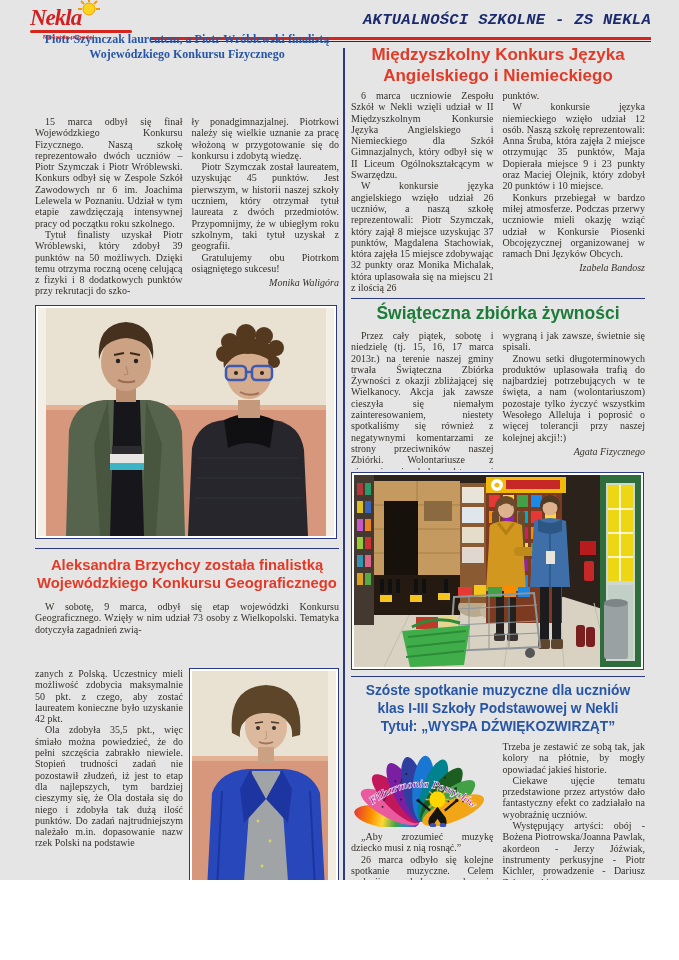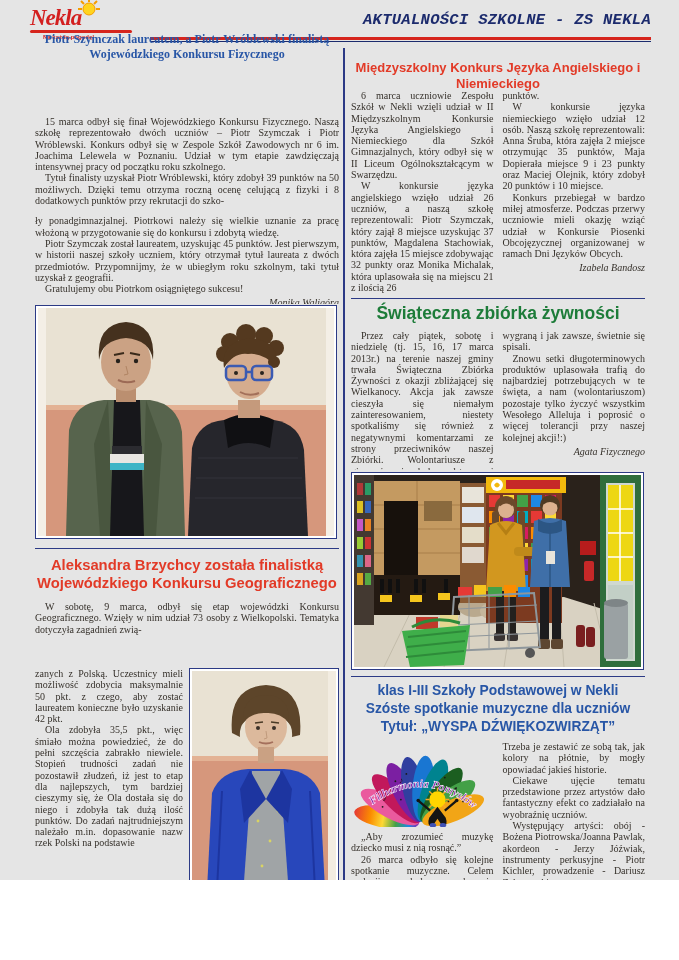--- a/index.html
+++ b/index.html
@@ -62,21 +62,21 @@
   </div>
 
   <div class="abs banner" style="right:28px;top:11px;left:200px;">AKTUALNOŚCI SZKOLNE - ZS NEKLA</div>
   <div class="abs rule-red" style="left:150px;right:28px;top:37px;"></div>
   <div class="abs rule-navy" style="left:150px;right:28px;top:41px;"></div>
 
   <div class="abs vrule" style="left:343px;top:48px;height:872px;"></div>
 
   <div class="abs ttl t-blue" style="left:35px;width:304px;top:32px;font-size:12px;line-height:1.28;font-family:Liberation Serif, serif;">Piotr Szymczak laureatem, a Piotr Wróblewski finalistą Wojewódzkiego Konkursu Fizycznego</div>
 
-  <div class="abs cols" style="left:35px;width:304px;top:116px;height:188px;overflow:hidden;flex-direction:column;">
+  <div class="abs cols" style="left:35px;width:304px;top:116px;height:188px;overflow:hidden;">
     <div class="txt"> 15 marca odbył się finał Wojewódzkiego Konkursu Fizycznego. Naszą szkołę reprezentowało dwóch uczniów – Piotr Szymczak i Piotr Wróblewski. Konkurs odbył się w Zespole Szkół Zawodowych nr 6 im. Joachima Lelewela w Poznaniu. Udział w tym etapie zawdzięczają intensywnej pracy od początku roku szkolnego.
  Tytuł finalisty uzyskał Piotr Wróblewski, który zdobył 39 punktów na 50 możliwych. Dzięki temu otrzyma roczną ocenę celującą z fizyki i 8 dodatkowych punktów przy rekrutacji do szko-</div>
     <div>
       <div class="txt">ły ponadgimnazjalnej. Piotrkowi należy się wielkie uznanie za pracę włożoną w przygotowanie się do konkursu i zdobytą wiedzę.
  Piotr Szymczak został laureatem, uzyskując 45 punktów. Jest pierwszym, w historii naszej szkoły uczniem, który otrzymał tytuł laureata z dwóch przedmiotów. Przypomnijmy, że w ubiegłym roku szkolnym, taki tytuł uzyskał z geografii.
  Gratulujemy obu Piotrkom osiągniętego sukcesu!</div>
       <div class="author">Monika Waligóra</div>
     </div>
   </div>
 
@@ -162,21 +162,21 @@
           <circle cx="84" cy="215" r="1.4" fill="#d9d463"></circle>
         <circle cx="62" cy="222" r="1.4" fill="#d9d463"></circle>
           <circle cx="86" cy="140" r="1.4" fill="#d9d463"></circle>
         <path d="M58 99 L74 128 L52 152 L48 118 Z" fill="#1d35a0"></path>
         <path d="M90 99 L74 128 L96 152 L100 118 Z" fill="#1d35a0"></path>
         <path d="M30 120 L24 238 M118 120 L124 238" stroke="#1d35a0" stroke-width="2" fill="none"></path>
       </svg>
     </div>
   </div>
 
-  <div class="abs ttl t-red" style="left:351px;width:294px;top:60px;font-size:13px;line-height:1.25;">Międzyszkolny Konkurs Języka Angielskiego i Niemieckiego</div>
+  <div class="abs ttl t-red" style="left:351px;width:294px;top:44px;font-size:17px;line-height:1.25;">Międzyszkolny Konkurs Języka Angielskiego i Niemieckiego</div>
 
   <div class="abs cols" style="left:351px;width:294px;top:90px;height:208px;overflow:hidden;">
     <div class="txt"> 6 marca uczniowie Zespołu Szkół w Nekli wzięli udział w II Międzyszkolnym Konkursie Języka Angielskiego i Niemieckiego dla Szkół Gimnazjalnych, który odbył się w II Liceum Ogólnokształcącym w Swarzędzu.
  W konkursie języka angielskiego wzięło udział 26 uczniów, a naszą szkołę reprezentowali: Piotr Szymczak, który zajął 8 miejsce uzyskując 37 punktów, Magdalena Stachowiak, która zajęła 15 miejsce zdobywając 32 punkty oraz Monika Michalak, która uplasowała się na miejscu 21 z ilością 26</div>
     <div>
       <div class="txt">punktów.
  W konkursie języka niemieckiego wzięło udział 12 osób. Naszą szkołę reprezentowali: Anna Śruba, która zajęła 2 miejsce otrzymując 35 punktów, Maja Dopierała miejsce 9 i 23 punkty oraz Maciej Olejnik, który zdobył 20 punktów i 10 miejsce.
  Konkurs przebiegał w bardzo miłej atmosferze. Podczas przerwy uczniowie mieli okazję wziąć udział w Konkursie Piosenki Obcojęzycznej organizowanej w ramach Dni Języków Obcych.</div>
       <div class="author">Izabela Bandosz</div>
     </div>
@@ -328,22 +328,22 @@
       <path d="M54 162 L112 156 M53 172 L111 166 M52 182 L110 176" stroke="#2e8b3a" stroke-width="2"></path>
       <path d="M58 152 Q80 140 106 148" stroke="#2e8b3a" stroke-width="3" fill="none"></path>
       <rect x="222" y="150" width="9" height="22" rx="3" fill="#7a1f1f"></rect>
         <rect x="232" y="152" width="9" height="20" rx="3" fill="#7a1f1f"></rect>
     </svg>
   </div>
 
   <div class="abs sep" style="left:351px;width:294px;top:676px;"></div>
 
   <div class="abs ttl t-blue" style="left:351px;width:294px;top:682px;font-size:13.8px;line-height:1.3;">
+    <div>Szóste spotkanie muzyczne dla uczniów</div>
     <div>klas I-III Szkoły Podstawowej w Nekli</div>
-    <div>Szóste spotkanie muzyczne dla uczniów</div>
     <div>Tytuł: „WYSPA DŹWIĘKOZWIRZĄT”</div>
   </div>
 
   <div class="abs cols" style="left:351px;width:294px;top:741px;height:184px;overflow:hidden;">
     <div>
       
       <svg width="140" height="86" viewBox="0 0 140 94">
         <defs>
           <linearGradient id="rb" x1="0" y1="0" x2="0" y2="1">
             <stop offset="0" stop-color="#e53935"></stop>

